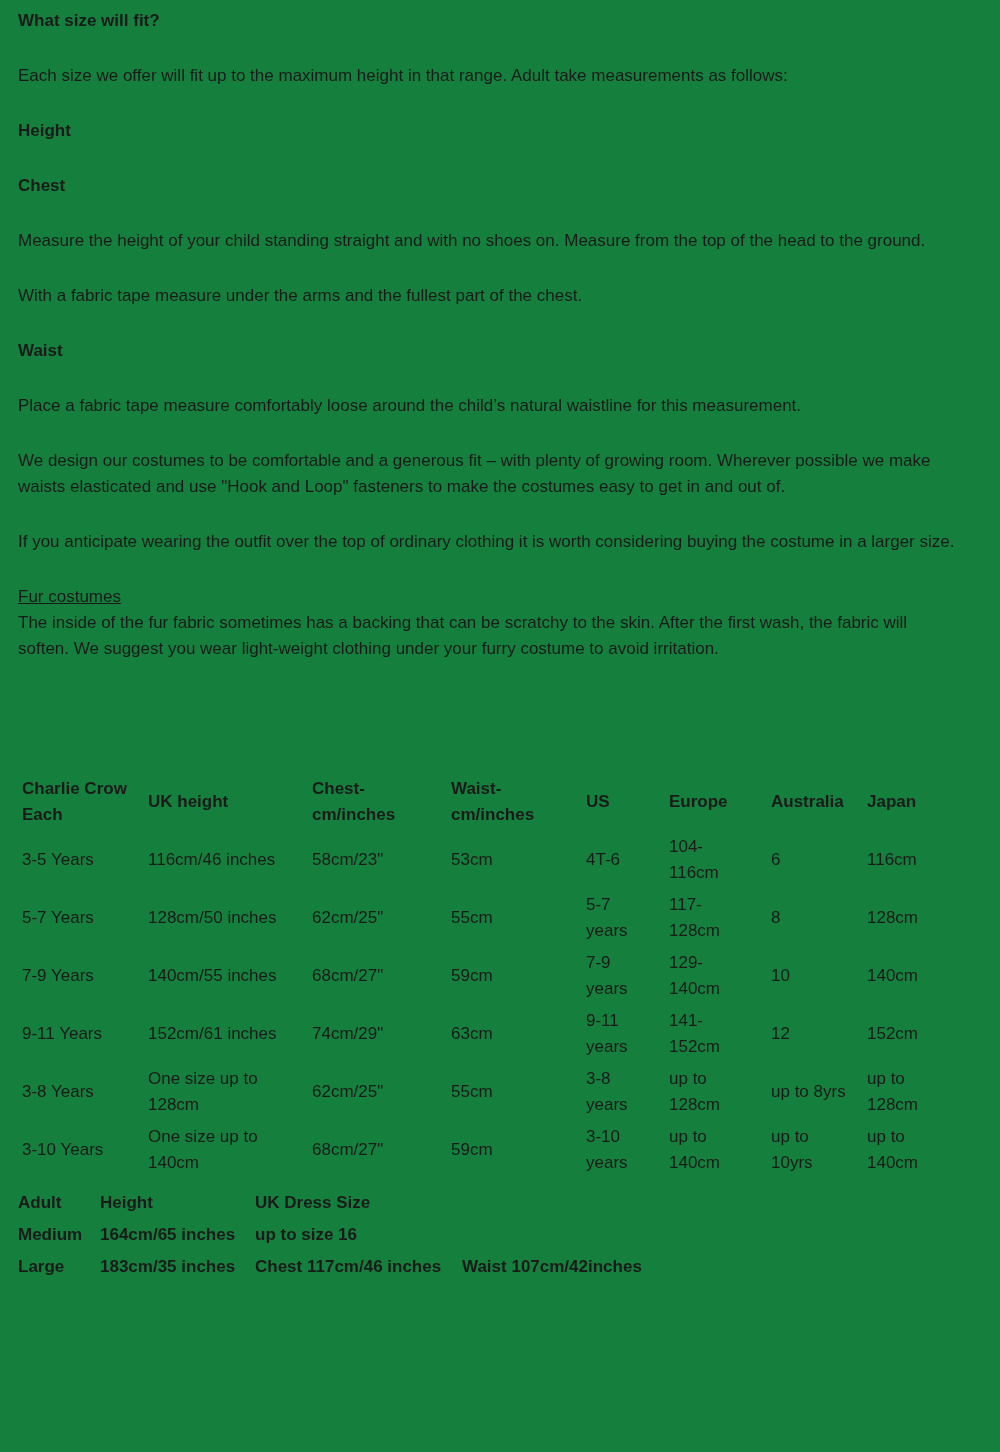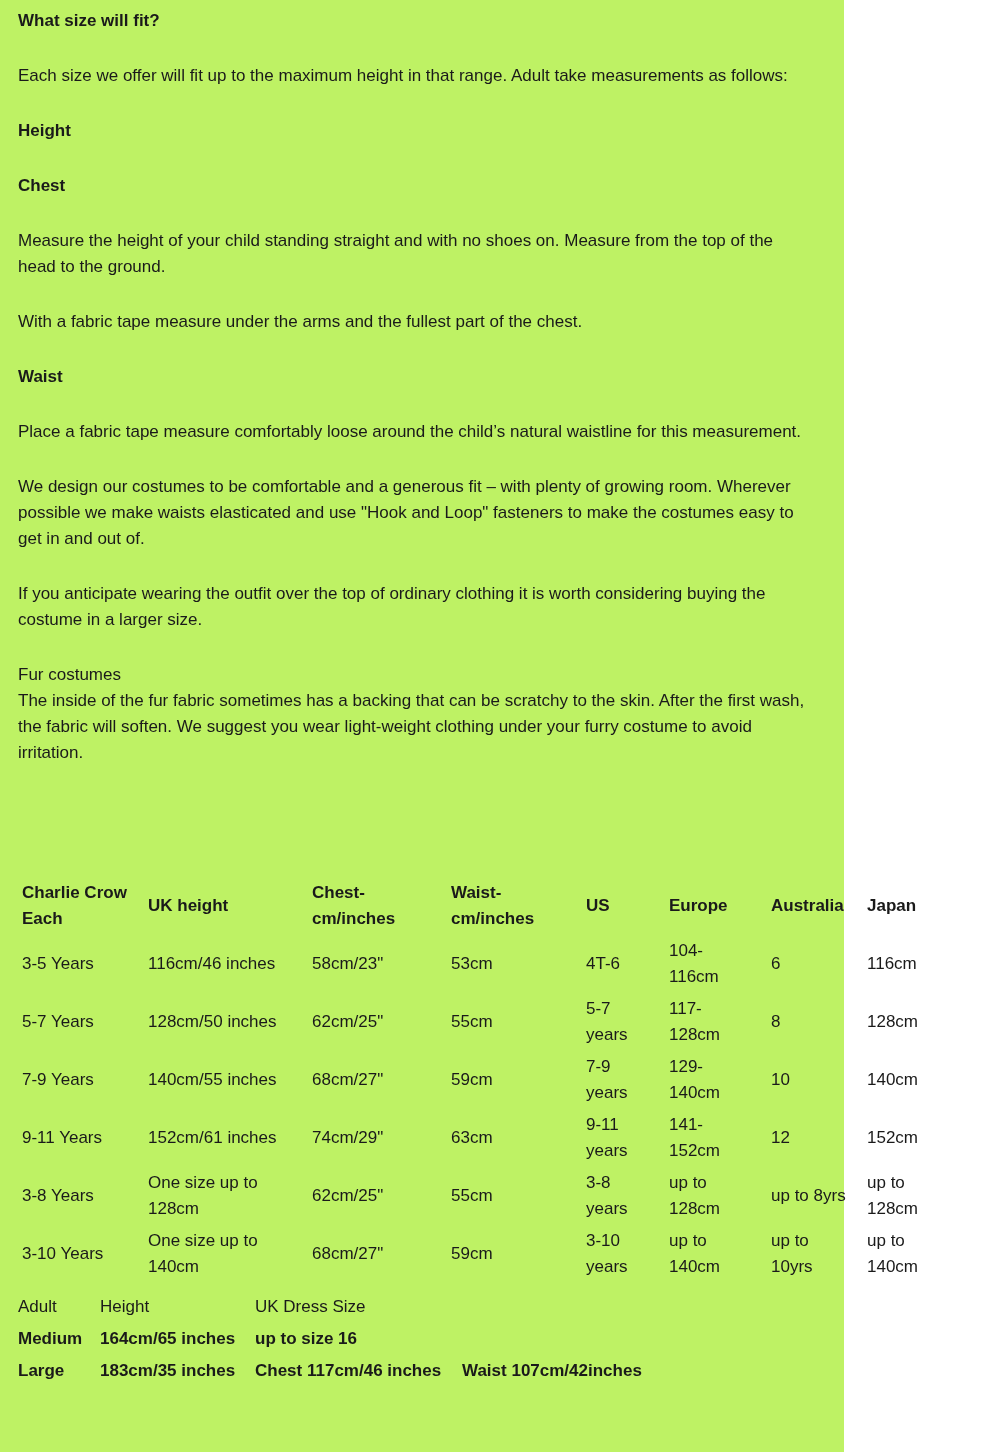--- a/index.html
+++ b/index.html
@@ -2,33 +2,33 @@
 <html><head>
 <meta charset="utf-8">
 <style>
   html, body {
     margin: 0;
     padding: 0;
     background: #ffffff;
   }
   .page {
     position: relative;
-    width: 844px;
+    width: 1000px;
     height: 1452px;
     box-sizing: border-box;
     padding: 8px 38px 0 18px;
-    background: #bef264;
+    background: #15803d;
     color: #1a1a1a;
     font-family: "Liberation Sans", "DejaVu Sans", sans-serif;
     font-size: 17px;
     line-height: 26px;
   }
   .blk { margin: 0 0 29px 0; }
   .hd  { font-weight: bold; }
-  .underline { }
+  .underline { text-decoration: underline; }
   .no-gap { margin: 0; }
 
   table.size-chart {
     border-collapse: collapse;
     table-layout: fixed;
     width: 959px;
     margin-top: 111px;
   }
   table.size-chart th,
   table.size-chart td {
@@ -56,21 +56,21 @@
   }
   table.adult-chart th,
   table.adult-chart td {
     text-align: left;
     vertical-align: middle;
     padding: 3px 0;
     line-height: 26px;
     white-space: nowrap;
     font-weight: bold;
   }
-  table.adult-chart tr.adult-head td { font-weight: normal; }
+  table.adult-chart tr.adult-head td { font-weight: bold; }
 </style>
 </head>
 <body>
 
 <div class="page">
 
   <p class="blk hd">What size will fit?</p>
 
   <p class="blk">Each size we offer will fit up to the maximum height in that range. Adult take measurements as follows:</p>
 

